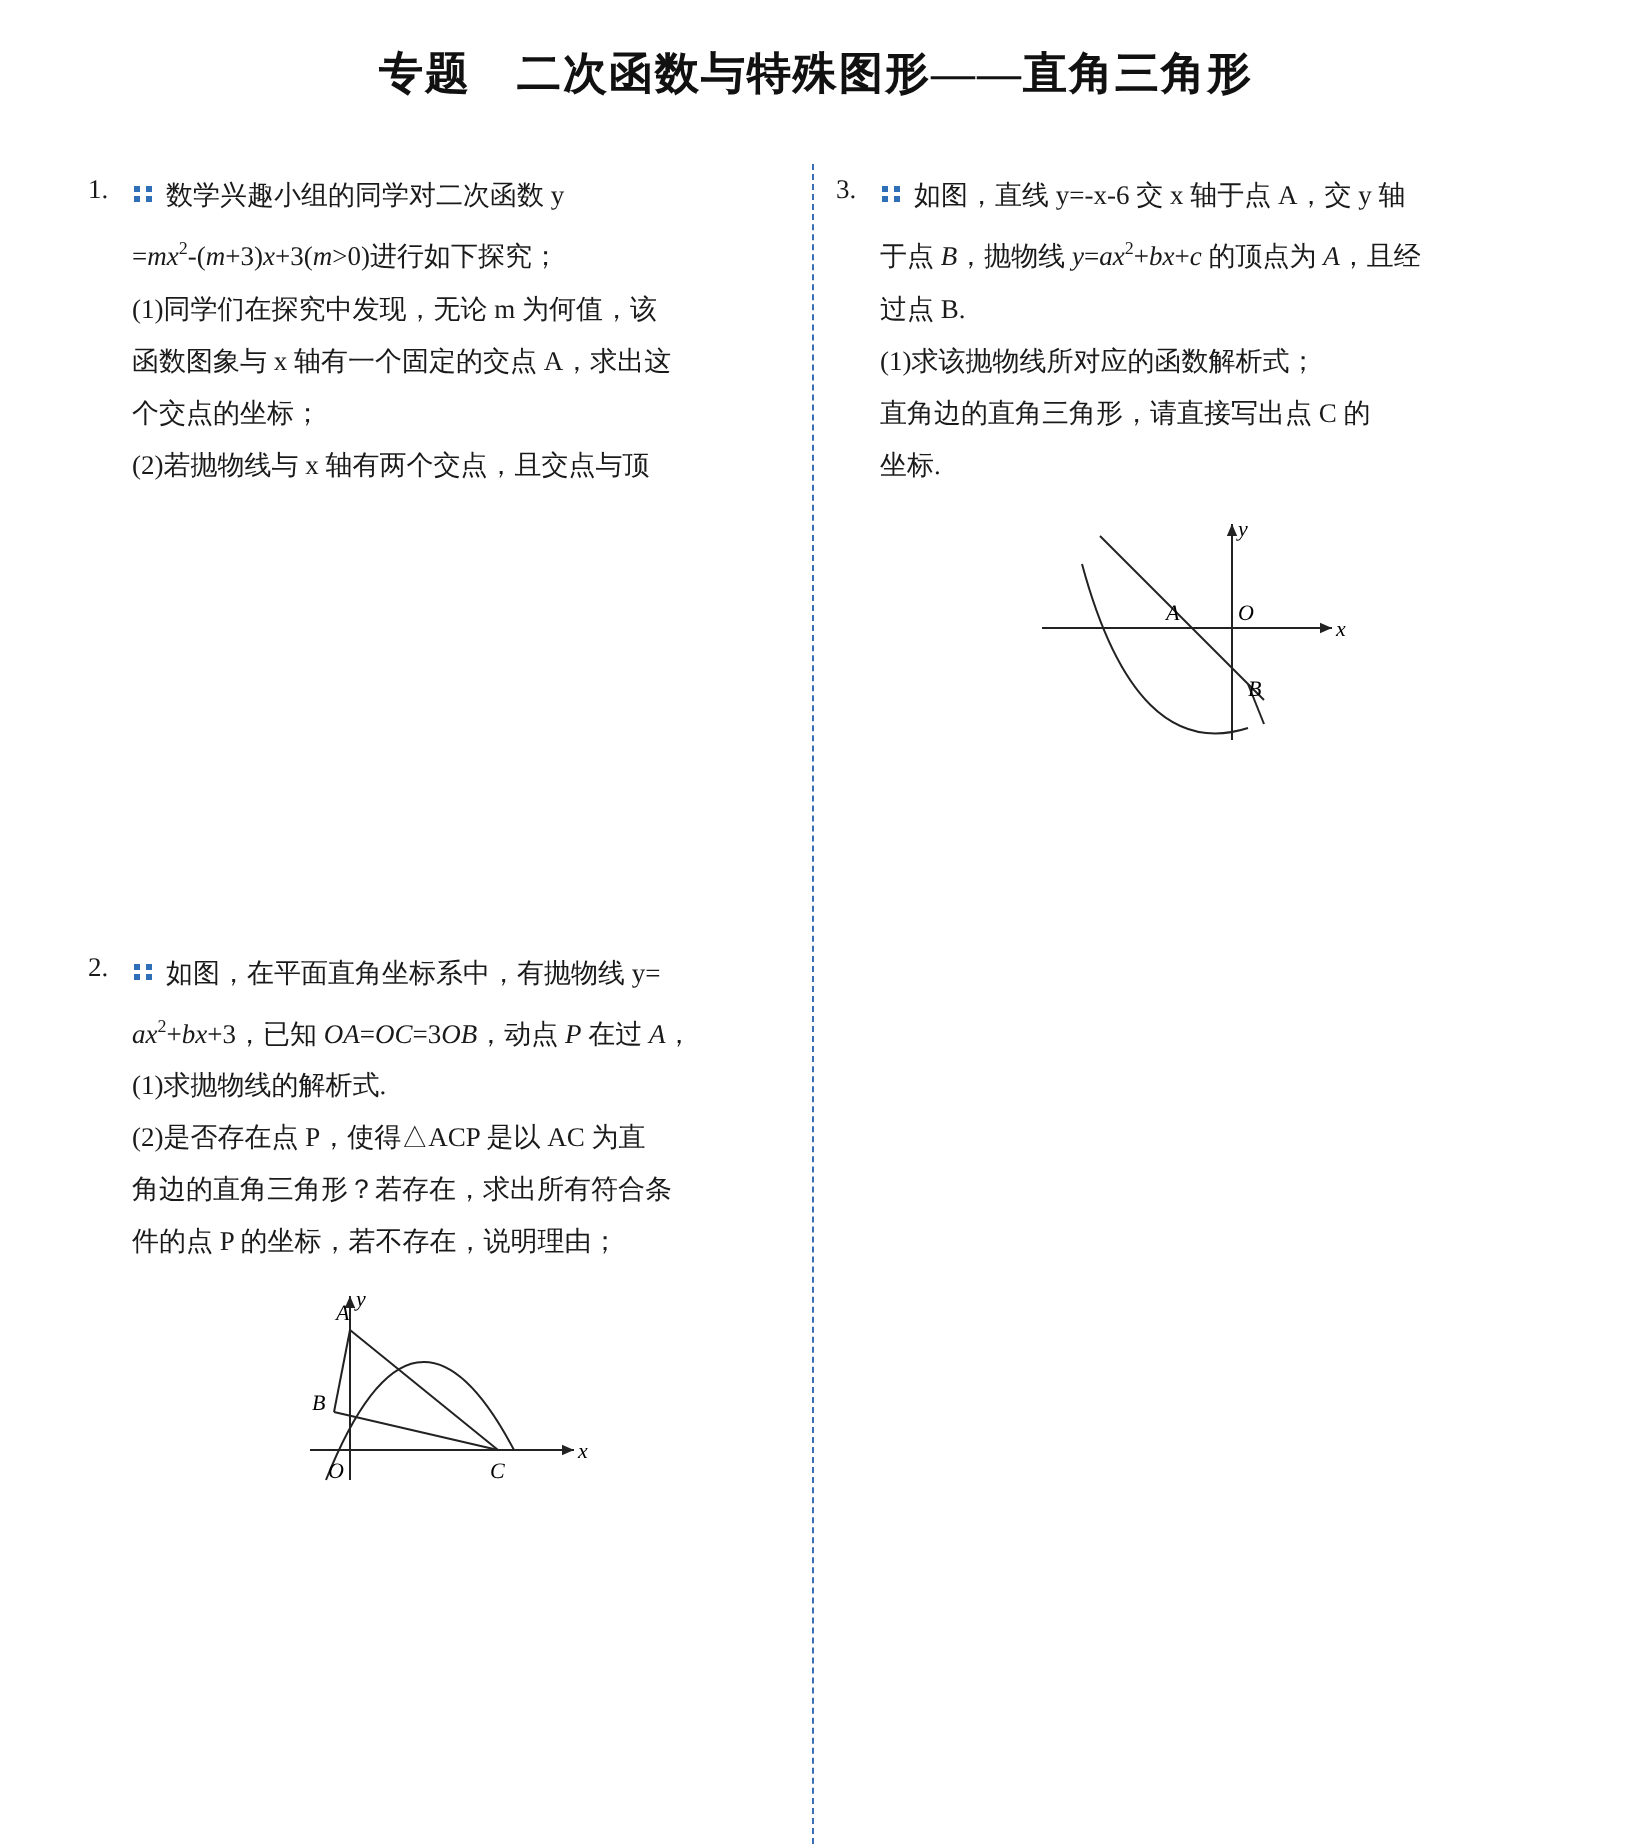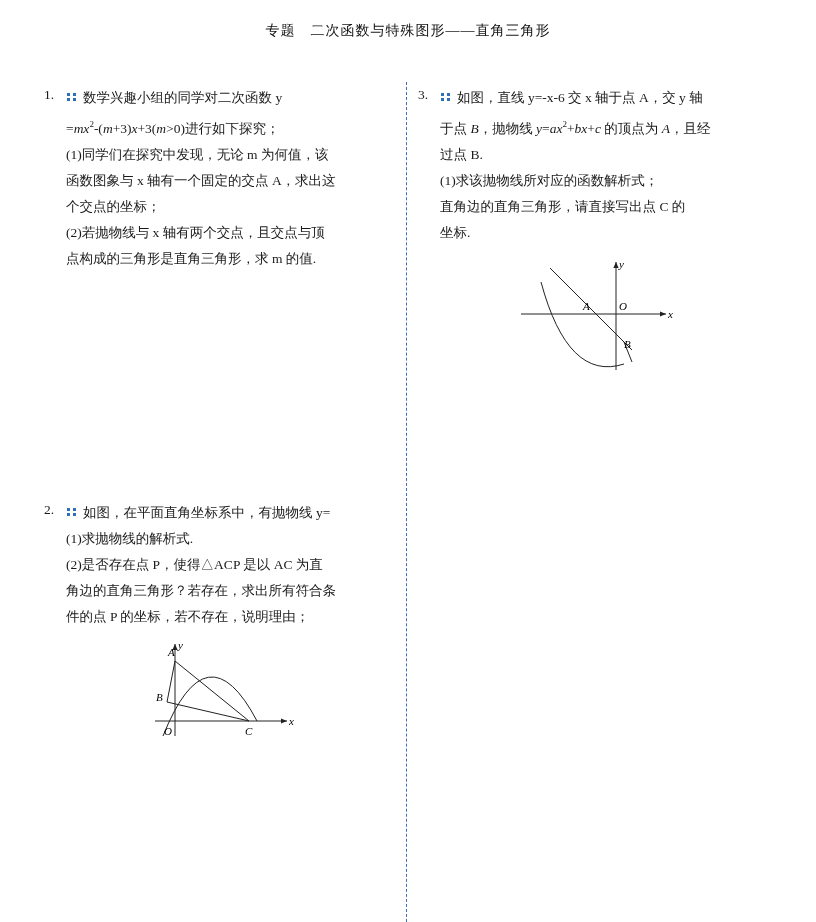--- a/index.html
+++ b/index.html
@@ -17,22 +17,22 @@
   }
   .page {
     position: relative;
     width: 816px;
     height: 922px;
     box-sizing: border-box;
     padding: 0;
   }
   .page-title {
     text-align: center;
-    font-size: 14px;
-    font-weight: normal;
+    font-size: 22px;
+    font-weight: bold;
     letter-spacing: 1px;
     margin: 22px 0 0 0;
     padding: 0 40px;
     color: #111;
   }
   .divider {
     position: absolute;
     left: 406px;
     top: 60px;
     width: 0;
@@ -120,30 +120,30 @@
 
       <div class="problem">
         <div class="pnum">1.</div>
         <div class="pbody">
           <span class="dice-icon"><i></i><i></i><i></i><i></i></span><span>数学兴趣小组的同学对二次函数 y</span>
           <span class="line">=<i class="mi">mx</i><sup>2</sup>-(<i class="mi">m</i>+3)<i class="mi">x</i>+3(<i class="mi">m</i>&gt;0)进行如下探究；</span>
           <span class="line">(1)同学们在探究中发现，无论 m 为何值，该</span>
           <span class="line">函数图象与 x 轴有一个固定的交点 A，求出这</span>
           <span class="line">个交点的坐标；</span>
           <span class="line">(2)若抛物线与 x 轴有两个交点，且交点与顶</span>
-          <span class="line">点构成的三角形是直角三角形，求 m 的值.</span>
         </div>
       </div>
 
       <div class="spacer-1"></div>
 
       <div class="problem">
         <div class="pnum">2.</div>
         <div class="pbody">
           <span class="dice-icon"><i></i><i></i><i></i><i></i></span><span>如图，在平面直角坐标系中，有抛物线 y=</span>
+          <span class="line"><i class="mi">ax</i><sup>2</sup>+<i class="mi">bx</i>+3，已知 <i class="mi">OA</i>=<i class="mi">OC</i>=3<i class="mi">OB</i>，动点 <i class="mi">P</i> 在过 <i class="mi">A</i>，</span>
           <span class="line">(1)求抛物线的解析式.</span>
           <span class="line">(2)是否存在点 P，使得△ACP 是以 AC 为直</span>
           <span class="line">角边的直角三角形？若存在，求出所有符合条</span>
           <span class="line">件的点 P 的坐标，若不存在，说明理由；</span>
         </div>
 
         <div class="fig-wrap">
           <svg class="figure" width="170" height="110" viewBox="0 0 170 110">
 
             <line x1="18" y1="85" x2="150" y2="85" stroke="#222" stroke-width="1"></line>

